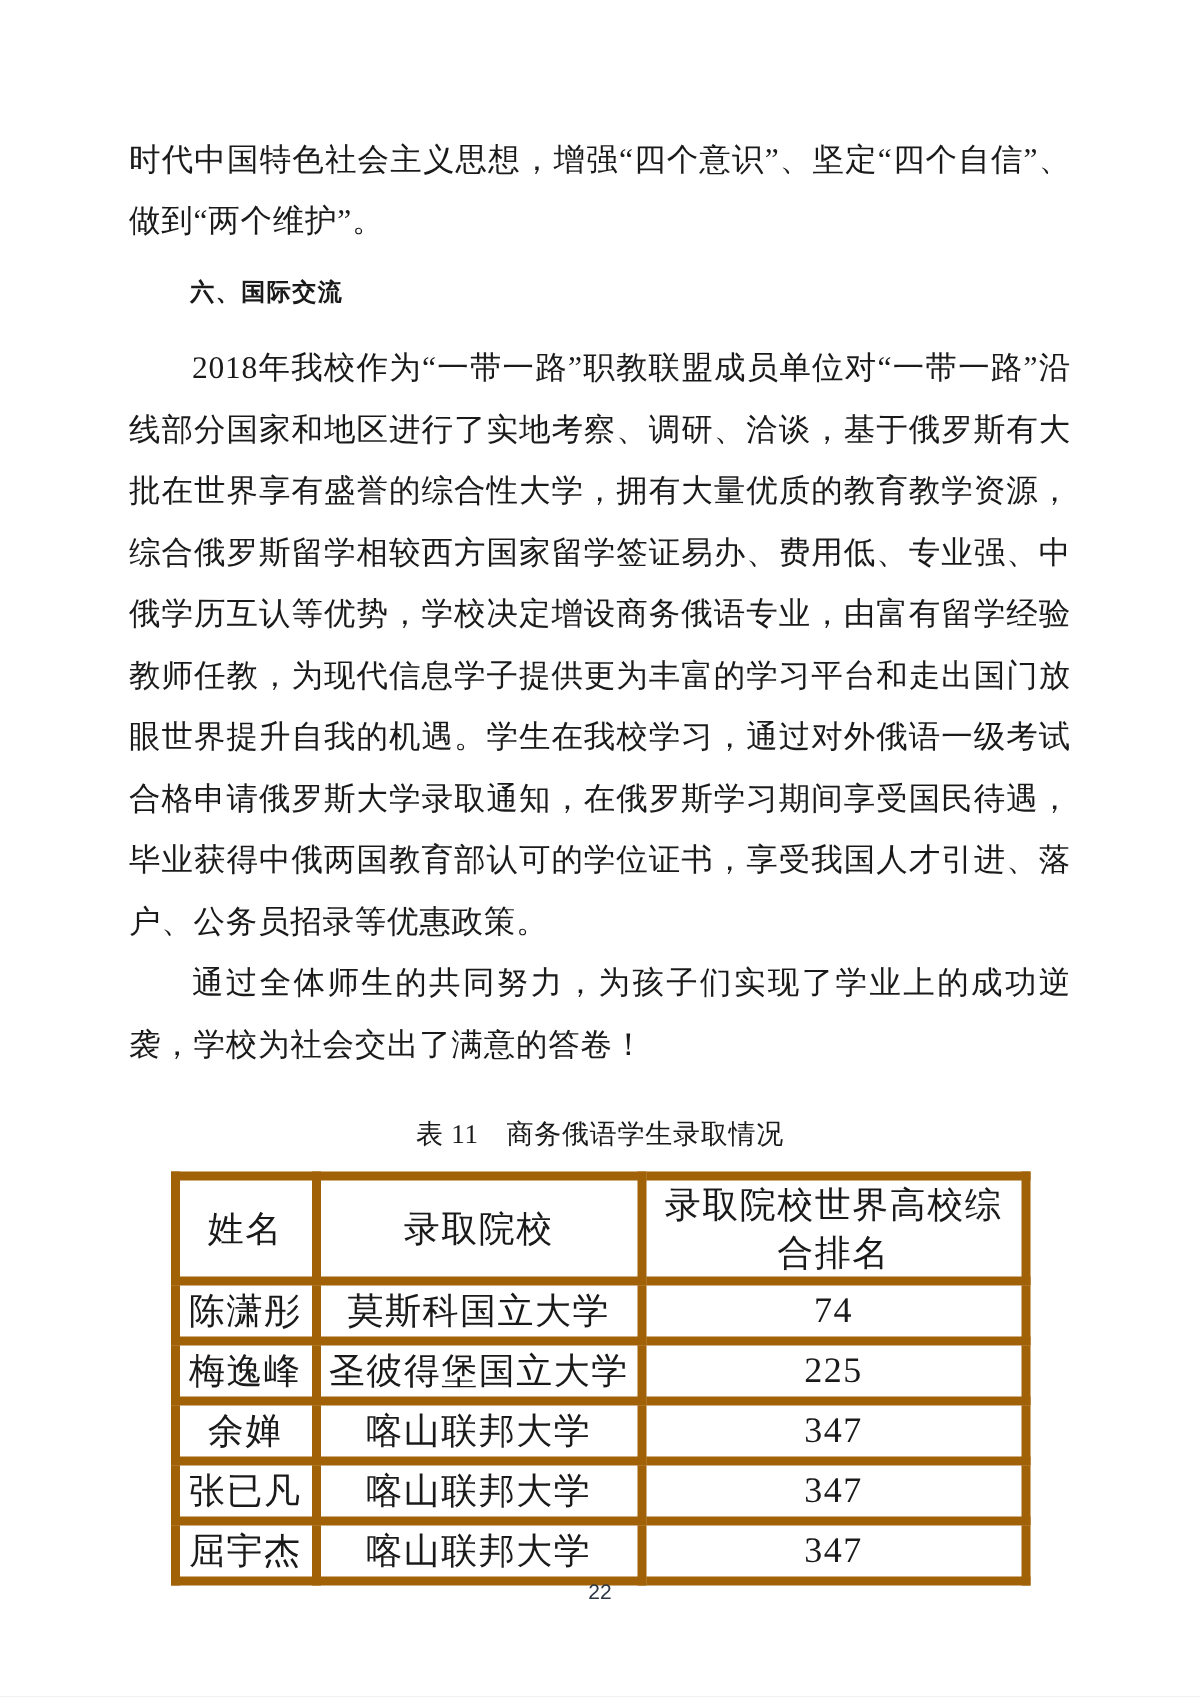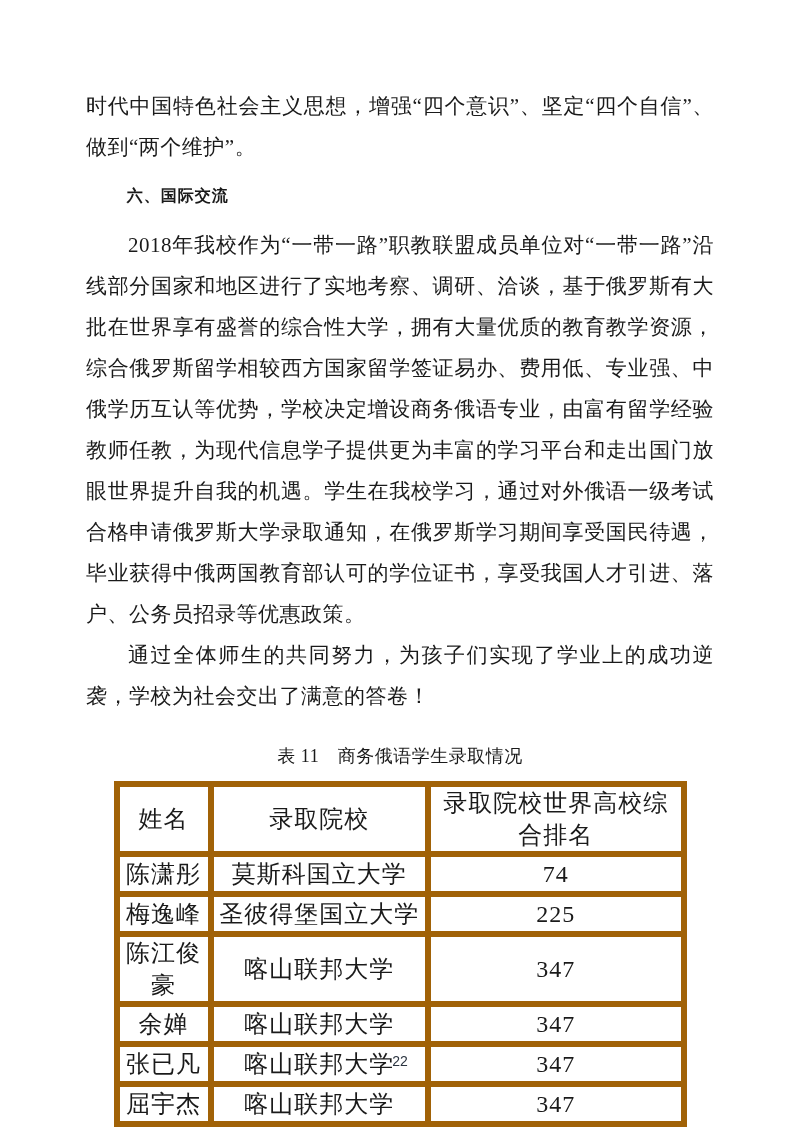--- a/index.html
+++ b/index.html
@@ -108,25 +108,20 @@
             <td>陈潇彤</td>
             <td>莫斯科国立大学</td>
             <td>74</td>
           </tr>
           <tr>
             <td>梅逸峰</td>
             <td>圣彼得堡国立大学</td>
             <td>225</td>
           </tr>
           <tr>
-            <td>陈江俊豪</td>
-            <td>喀山联邦大学</td>
-            <td>347</td>
-          </tr>
-          <tr>
             <td>余婵</td>
             <td>喀山联邦大学</td>
             <td>347</td>
           </tr>
           <tr>
             <td>张已凡</td>
             <td>喀山联邦大学</td>
             <td>347</td>
           </tr>
           <tr>

